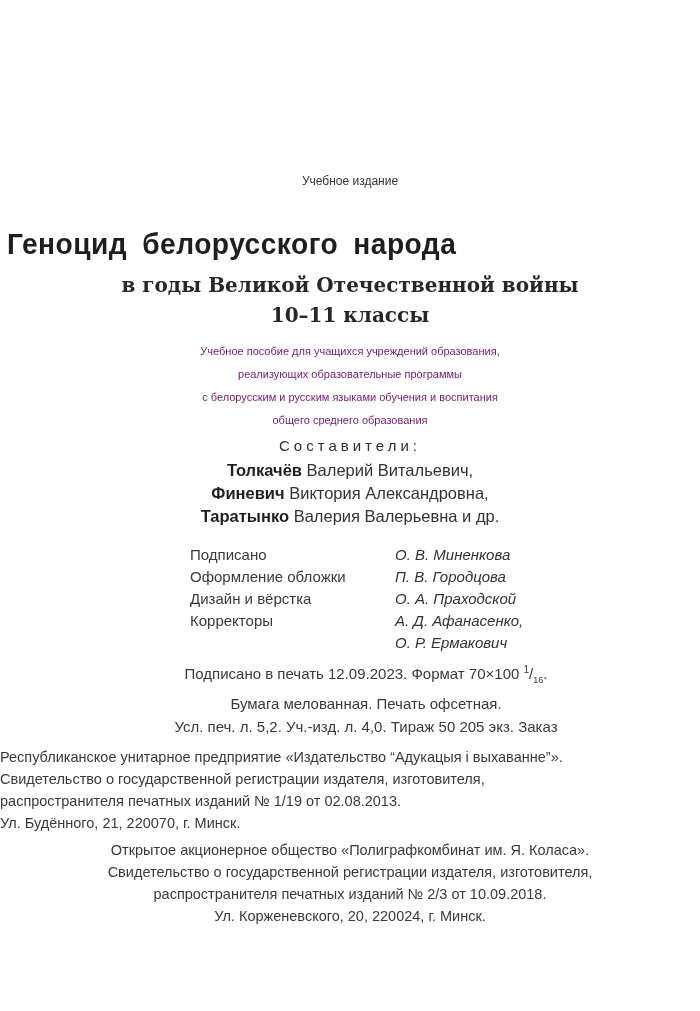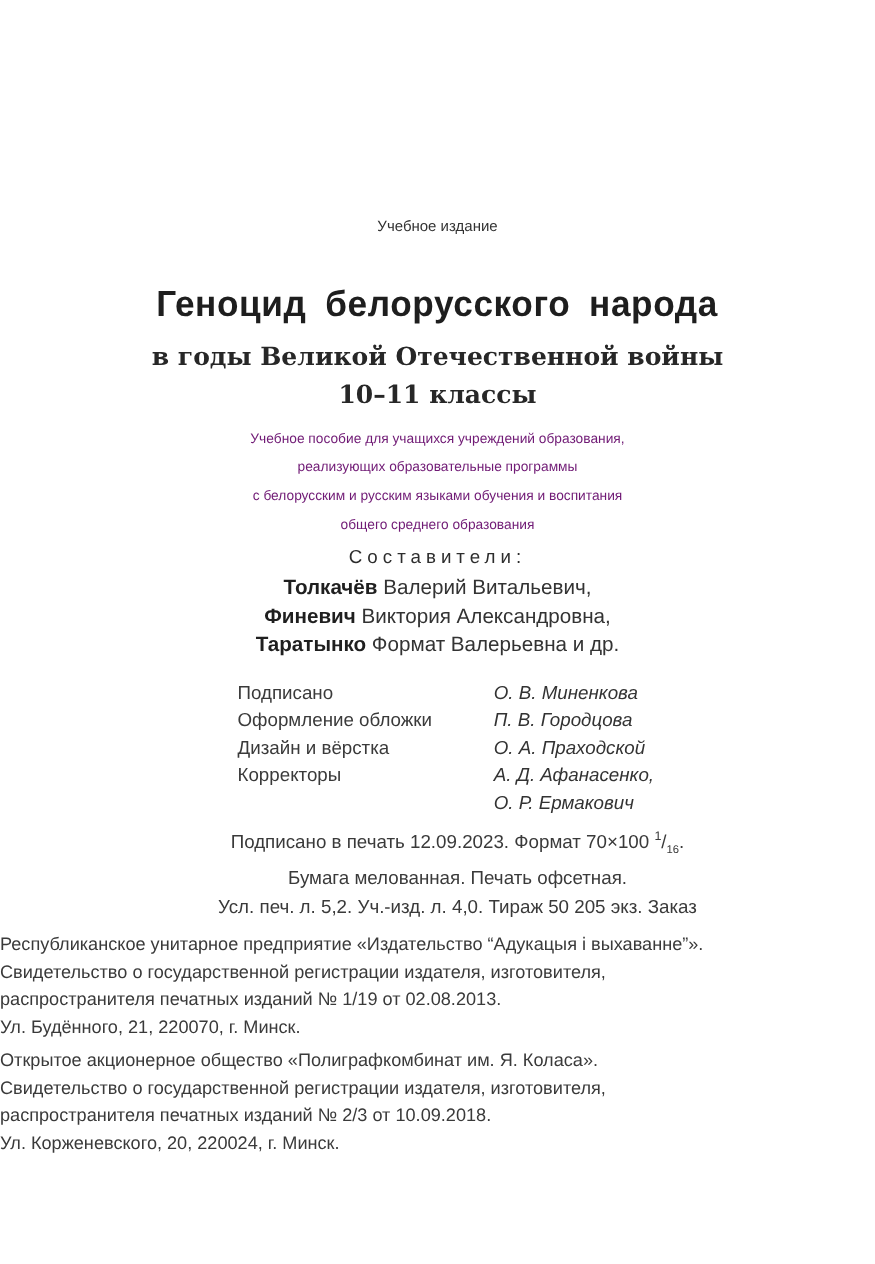--- a/index.html
+++ b/index.html
@@ -15,21 +15,20 @@
     padding-top: 172px;
     overflow: hidden;
   }
   .edition-type {
     text-align: center;
     font-size: 12px;
     line-height: 19px;
     color: #333333;
   }
   .book-title {
-    text-align: center;
     margin-top: 37px;
     line-height: 32px;
   }
   .book-title > span {
     display: inline-block;
     font-size: 29px;
     font-weight: bold;
     color: #1e1e1e;
     letter-spacing: 0.5px;
     word-spacing: 7px;
@@ -89,20 +88,21 @@
   }
   .print-info sup { font-size: 10px; vertical-align: super; }
   .print-info sub { font-size: 9px; vertical-align: sub; }
   .publisher-info {
     text-align: left;
     font-size: 14.5px;
     line-height: 22px;
     margin-top: 8px;
   }
   .printer-info {
+    text-align: center;
     font-size: 14.5px;
     line-height: 22px;
     margin-top: 5px;
   }
 </style>
 </head>
 <body>
 
 <div class="page">
 
@@ -122,21 +122,21 @@
     <div>реализующих образовательные программы</div>
     <div>с белорусским и русским языками обучения и воспитания</div>
     <div>общего среднего образования</div>
   </div>
 
   <div class="compilers-heading">Составители:</div>
 
   <div class="compilers">
     <div><span class="surname">Толкачёв</span> <span>Валерий Витальевич,</span></div>
     <div><span class="surname">Финевич</span> <span>Виктория Александровна,</span></div>
-    <div><span class="surname">Таратынко</span> <span>Формат Валерьевна и др.</span></div>
+    <div><span class="surname">Таратынко</span> <span>Валерия Валерьевна и др.</span></div>
   </div>
 
   <div class="credits">
     <div class="credit-row">
       <div class="credit-role">Подписано</div>
       <div class="credit-name">О. В. Миненкова</div>
     </div>
     <div class="credit-row">
       <div class="credit-role">Оформление обложки</div>
       <div class="credit-name">П. В. Городцова</div>

